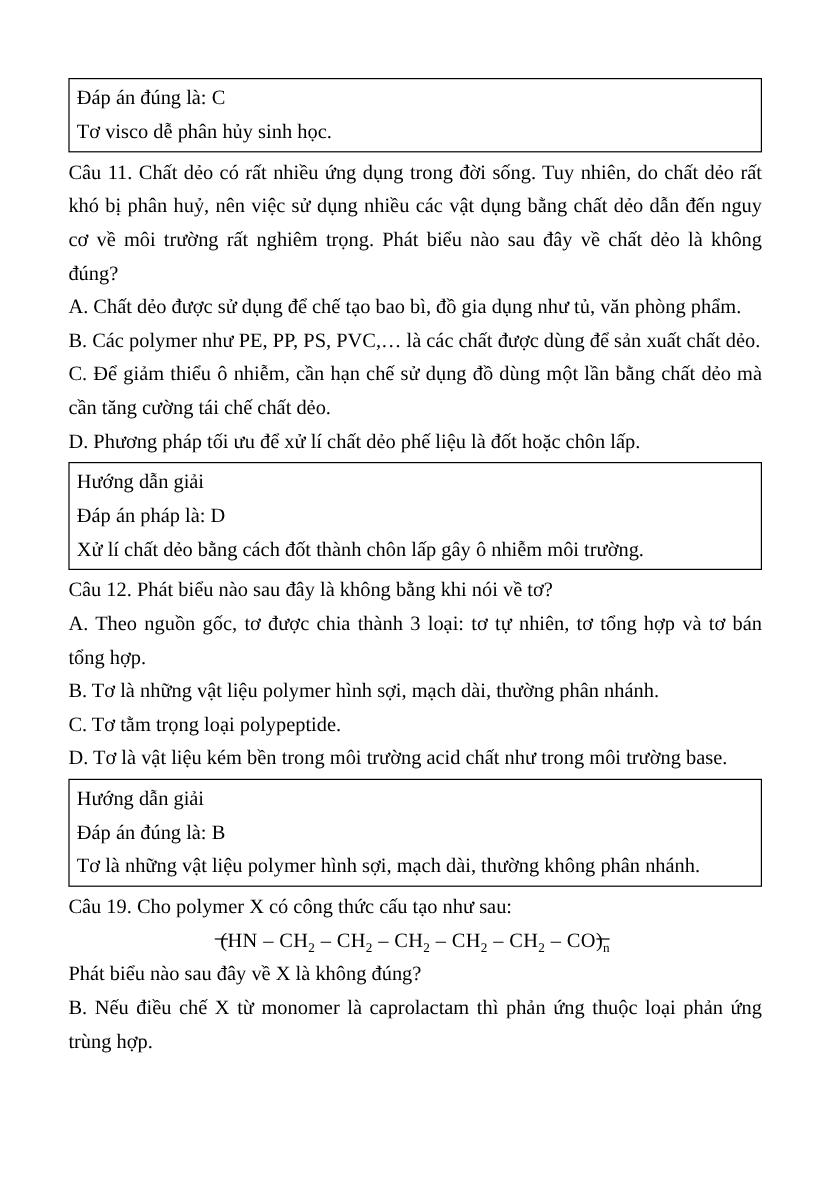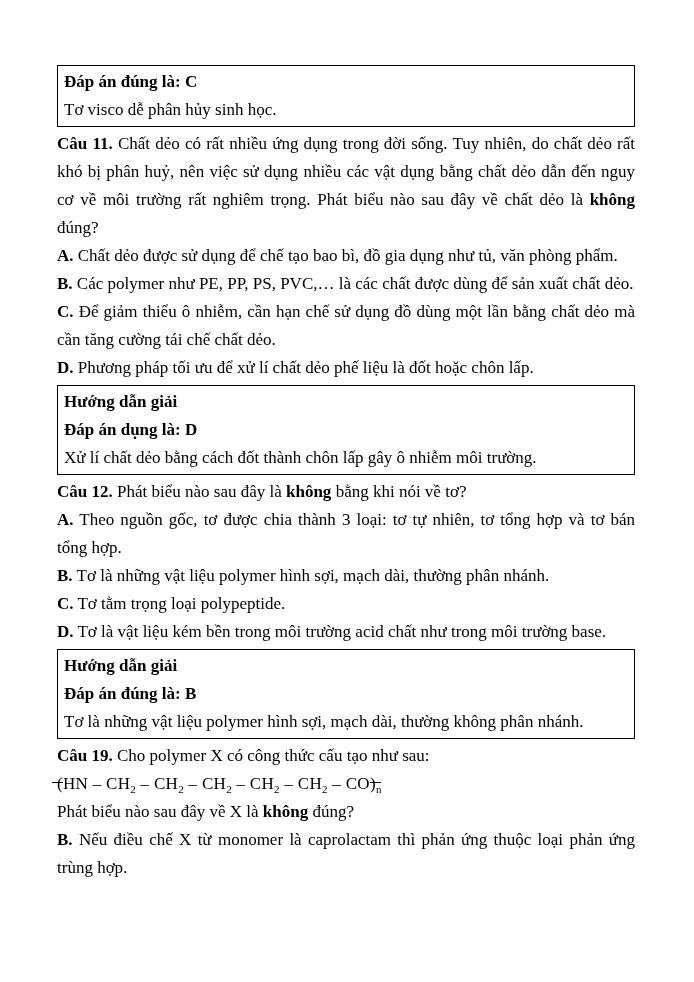--- a/index.html
+++ b/index.html
@@ -20,22 +20,23 @@
   p {
     margin: 0;
     line-height: 28px;
     text-align: justify;
   }
   .answer-box {
     border: 1.5px solid #000;
     padding: 2px 8px 2px 6px;
     margin: 3px 0;
   }
-  b { font-weight: bold; }
+  b { font-weight: normal; }
   .formula-line {
+    text-align: center;
     line-height: 28px;
     letter-spacing: 0.3px;
     white-space: nowrap;
     font-family: Liberation Serif, serif;
   }
   .formula-line sub {
     font-size: 11px;
     line-height: 0;
     vertical-align: -4px;
   }
@@ -63,21 +64,21 @@
 
   <p><b>Câu 11.</b><span> Chất dẻo có rất nhiều ứng dụng trong đời sống. Tuy nhiên, do chất dẻo rất khó bị phân huỷ, nên việc sử dụng nhiều các vật dụng bằng chất dẻo dẫn đến nguy cơ về môi trường rất nghiêm trọng. Phát biểu nào sau đây về chất dẻo là </span><b>không</b><span> đúng?</span></p>
 
   <p><b>A.</b><span> Chất dẻo được sử dụng để chế tạo bao bì, đồ gia dụng như tủ, văn phòng phẩm.</span></p>
   <p><b>B.</b><span> Các polymer như PE, PP, PS, PVC,… là các chất được dùng để sản xuất chất dẻo.</span></p>
   <p><b>C.</b><span> Để giảm thiểu ô nhiễm, cần hạn chế sử dụng đồ dùng một lần bằng chất dẻo mà cần tăng cường tái chế chất dẻo.</span></p>
   <p><b>D.</b><span> Phương pháp tối ưu để xử lí chất dẻo phế liệu là đốt hoặc chôn lấp.</span></p>
 
   <div class="answer-box">
     <p><b>Hướng dẫn giải</b></p>
-    <p><b>Đáp án dụng là: D</b></p>
+    <p><b>Đáp án pháp là: D</b></p>
     <p>Xử lí chất dẻo bằng cách đốt thành chôn lấp gây ô nhiễm môi trường.</p>
   </div>
 
   <p><b>Câu 12.</b><span> Phát biểu nào sau đây là </span><b>không</b><span> bằng khi nói về tơ?</span></p>
 
   <p><b>A.</b><span> Theo nguồn gốc, tơ được chia thành 3 loại: tơ tự nhiên, tơ tổng hợp và tơ bán tổng hợp.</span></p>
   <p><b>B.</b><span> Tơ là những vật liệu polymer hình sợi, mạch dài, thường phân nhánh.</span></p>
   <p><b>C.</b><span> Tơ tằm trọng loại polypeptide.</span></p>
   <p><b>D.</b><span> Tơ là vật liệu kém bền trong môi trường acid chất như trong môi trường base.</span></p>
 

